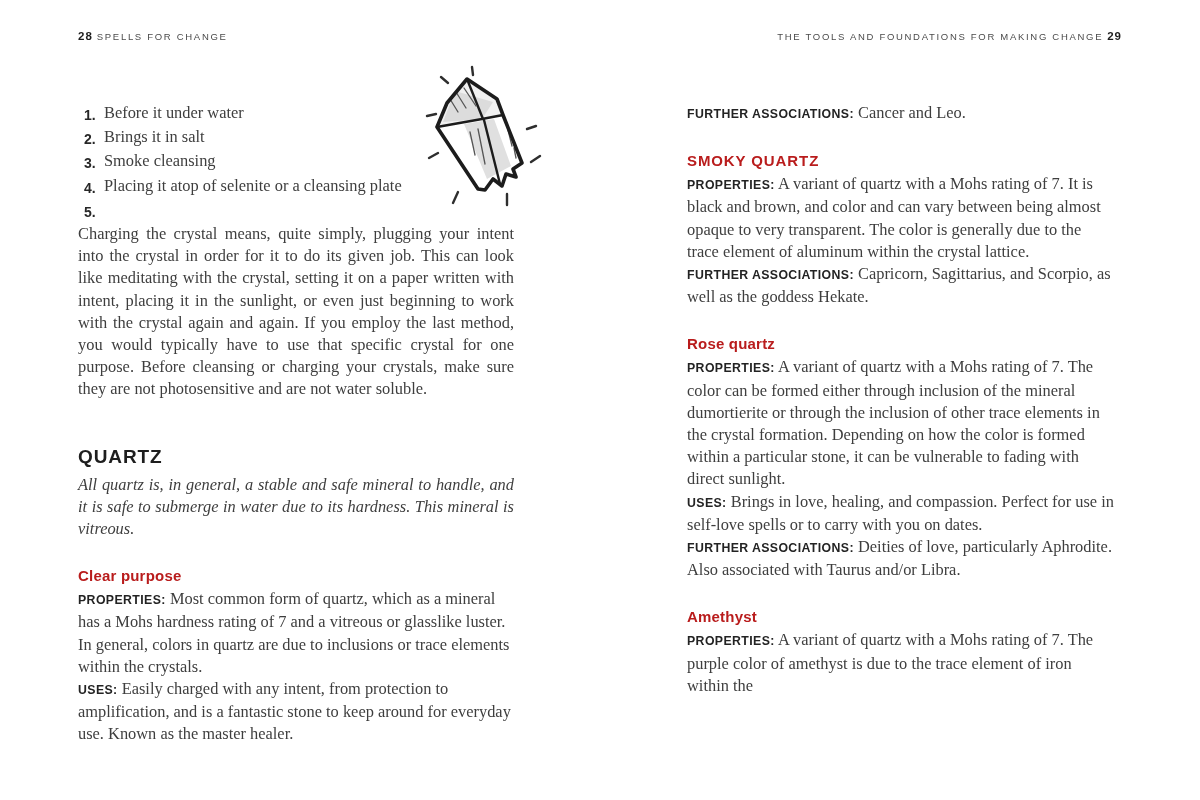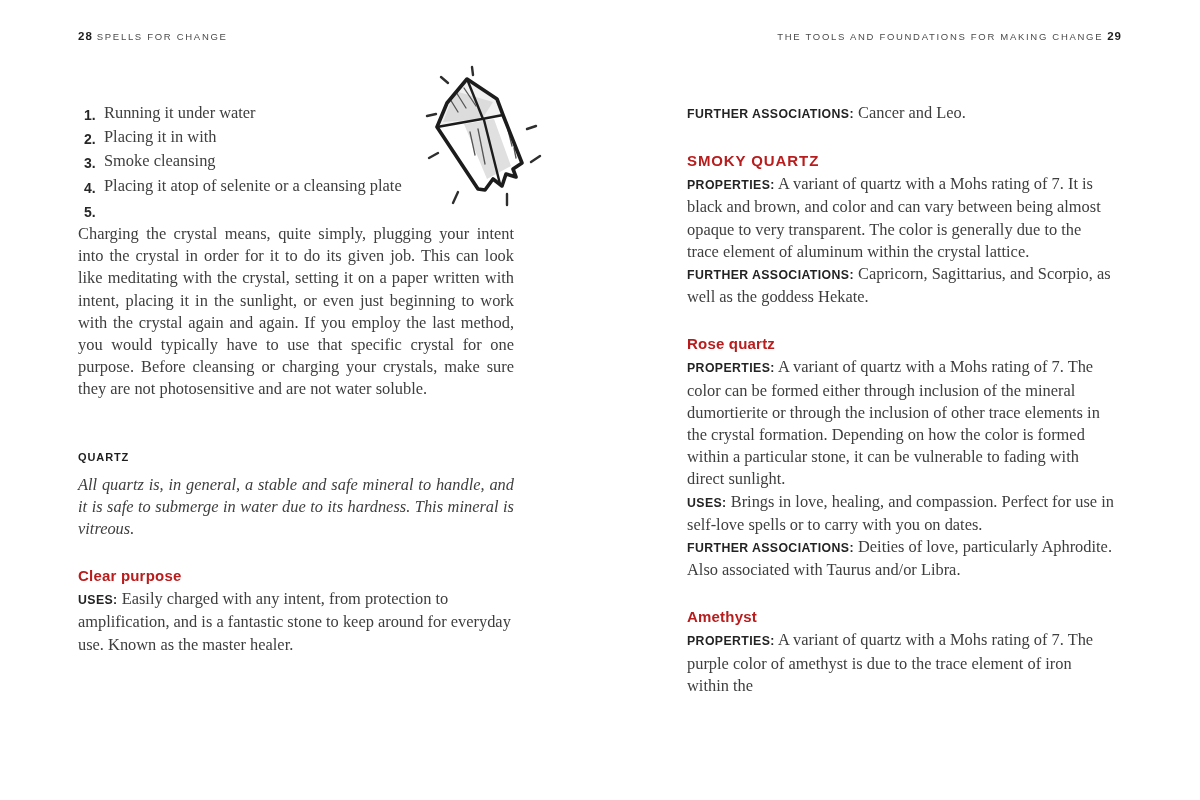--- a/index.html
+++ b/index.html
@@ -45,21 +45,21 @@
     flex: 0 0 20px; width: 20px; padding-top: 2px;
     color: #272727;
   }
 
   .body { margin: 0; }
   .justify { text-align: justify; }
   .charging { }
 
   .section-heading {
     font-family: "Liberation Sans", sans-serif;
-    font-size: 11px; font-weight: 700; letter-spacing: 0.9px;
+    font-size: 19px; font-weight: 700; letter-spacing: 0.9px;
     color: #1e1e1e; line-height: 22px;
     margin: 45px 0 6px 0;
   }
   .italic { font-style: italic; }
 
   .entry-heading {
     font-family: "Liberation Sans", sans-serif;
     font-size: 15px; font-weight: 700; letter-spacing: 0.2px;
     color: #b91c1c; line-height: 22px;
     margin: 25px 0 1px 0;
@@ -128,25 +128,25 @@
 
     <path d="M45,17 L75,37 L81,53 L100,101 L91,107 L94,115 L84,112 L80,124 L71,117 L63,128 L56,127 L15,65 L25,41 Z" fill="none" stroke="#1c1c1c" stroke-width="3.6" stroke-linejoin="round" stroke-linecap="round"></path>
   </svg>
 </div>
 
 <main class="col col-left">
 
   <ol class="cleanse-list">
     <li>
       <span class="li-num">1.</span>
-      <span class="li-text">Running it under water</span>
+      <span class="li-text">Before it under water</span>
     </li>
     <li>
       <span class="li-num">2.</span>
-      <span class="li-text">Placing it in with</span>
+      <span class="li-text">Brings it in salt</span>
     </li>
     <li>
       <span class="li-num">3.</span>
       <span class="li-text">Smoke cleansing</span>
     </li>
     <li>
       <span class="li-num">4.</span>
       <span class="li-text">Placing it atop of selenite or a cleansing plate</span>
     </li>
     <li>
@@ -154,20 +154,24 @@
     </li>
   </ol>
 
   <p class="body justify charging">Charging the crystal means, quite simply, plugging your intent into the crystal in order for it to do its given job. This can look like meditating with the crystal, setting it on a paper written with intent, placing it in the sunlight, or even just beginning to work with the crystal again and again. If you employ the last method, you would typically have to use that specific crystal for one purpose. Before cleansing or charging your crystals, make sure they are not photosensitive and are not water soluble.</p>
 
   <h2 class="section-heading">QUARTZ</h2>
   <p class="body italic justify">All quartz is, in general, a stable and safe mineral to handle, and it is safe to submerge in water due to its hardness. This mineral is vitreous.</p>
 
   <h3 class="entry-heading">Clear purpose</h3>
   <p class="body">
+    <span class="label">PROPERTIES:</span>
+    <span>Most common form of quartz, which as a mineral has a Mohs hardness rating of 7 and a vitreous or glasslike luster. In general, colors in quartz are due to inclusions or trace elements within the crystals.</span>
+  </p>
+  <p class="body">
     <span class="label">USES:</span>
     <span>Easily charged with any intent, from protection to amplification, and is a fantastic stone to keep around for everyday use. Known as the master healer.</span>
   </p>
 
 </main>
 
 <main class="col col-right">
 
   <p class="body">
     <span class="label">FURTHER ASSOCIATIONS:</span>

